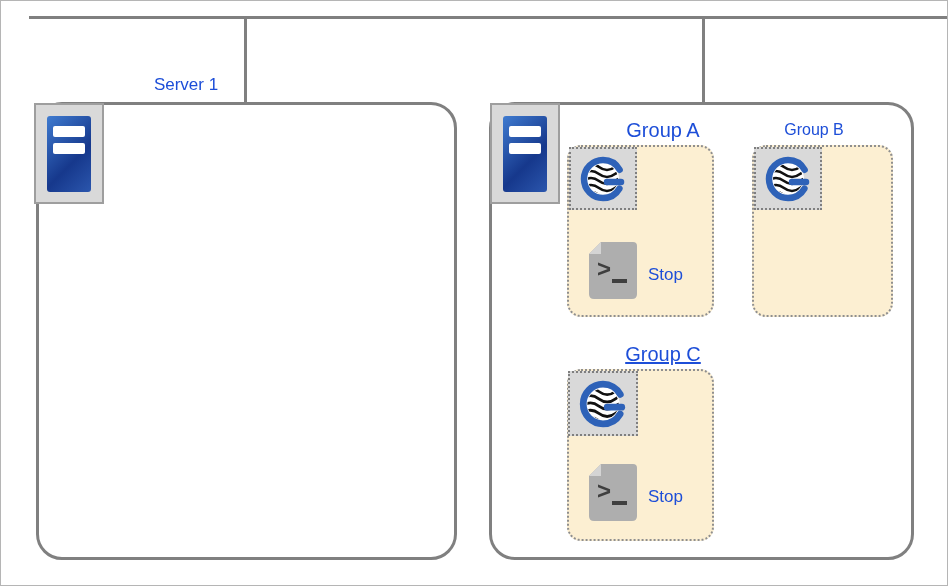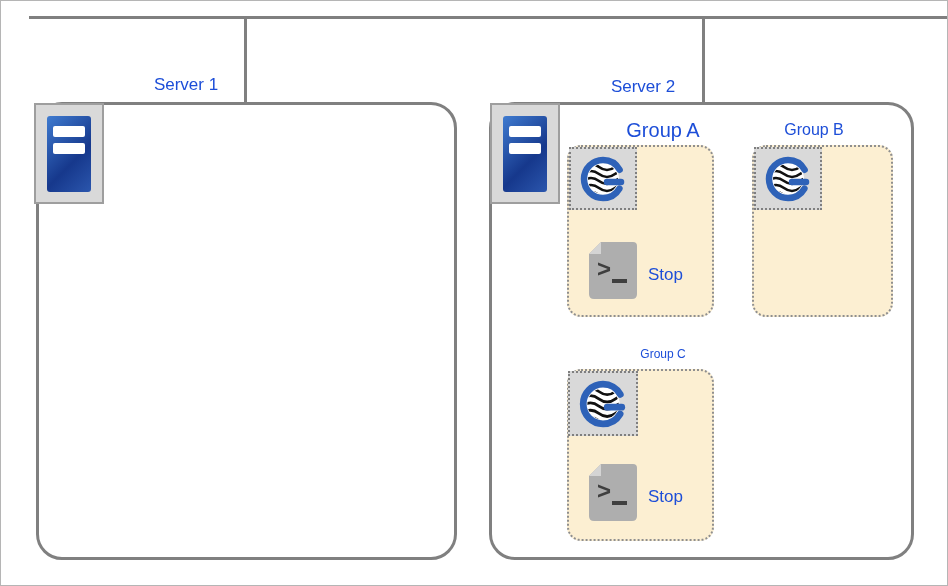--- a/index.html
+++ b/index.html
@@ -62,21 +62,20 @@
 </head>
 <body>
 
 <div id="canvas">
 
   <div class="abs line" style="left:28px;top:15px;right:0;height:3px;"></div>
   <div class="abs line" style="left:243px;top:15px;width:3px;height:88px;"></div>
   <div class="abs line" style="left:701px;top:15px;width:3px;height:88px;"></div>
 
   <div class="abs diagram-label" style="left:125px;top:73px;width:120px;">Server 1</div>
-  <div class="abs diagram-label" style="left:582px;top:75px;width:120px;">Server 2</div>
 
   <div class="abs server-box" style="left:35px;top:101px;width:421px;height:458px;"></div>
   <div class="abs icon-frame" style="left:33px;top:102px;width:70px;height:101px;">
     <div class="srv-inner">
       <div class="srv-bar b1"></div>
       <div class="srv-bar b2"></div>
     </div>
   </div>
 
   <div class="abs server-box" style="left:488px;top:101px;width:425px;height:458px;"></div>
@@ -133,21 +132,21 @@
         <path d="M4 19 Q12 13 20 19 T36 19 T52 19"></path>
         <path d="M4 26 Q12 20 20 26 T36 26 T52 26"></path>
         <path d="M4 33 Q12 27 20 33 T36 33 T52 33"></path>
         <path d="M4 40 Q12 34 20 40 T36 40 T52 40"></path>
       </g>
       <circle cx="24" cy="24" r="19" fill="none" stroke="#2e62b8" stroke-width="6.5" stroke-dasharray="99 20" stroke-dashoffset="109" stroke-linecap="round"></circle>
       <path d="M42 27 L28 27" stroke="#2e62b8" stroke-width="6.5" stroke-linecap="round" fill="none"></path>
     </svg>
   </div>
 
-  <div class="abs diagram-label" style="left:602px;top:342px;width:120px;font-size:12px;">Group C</div>
+  <div class="abs diagram-label" style="left:602px;top:342px;width:120px;font-size:20px;text-decoration:underline;">Group C</div>
   <div class="abs group-box" style="left:566px;top:368px;width:147px;height:172px;"></div>
   <div class="abs logo-frame" style="left:567px;top:370px;width:70px;height:65px;">
     <svg width="50" height="50" viewBox="0 0 48 48">
       <defs>
         <clipPath id="gclipC">
             <circle cx="24" cy="24" r="15"></circle>
           </clipPath>
       </defs>
       <circle cx="24" cy="24" r="16" fill="#ffffff"></circle>
       <g clip-path="url(#gclipC)" stroke="#111111" stroke-width="2.6" fill="none">

